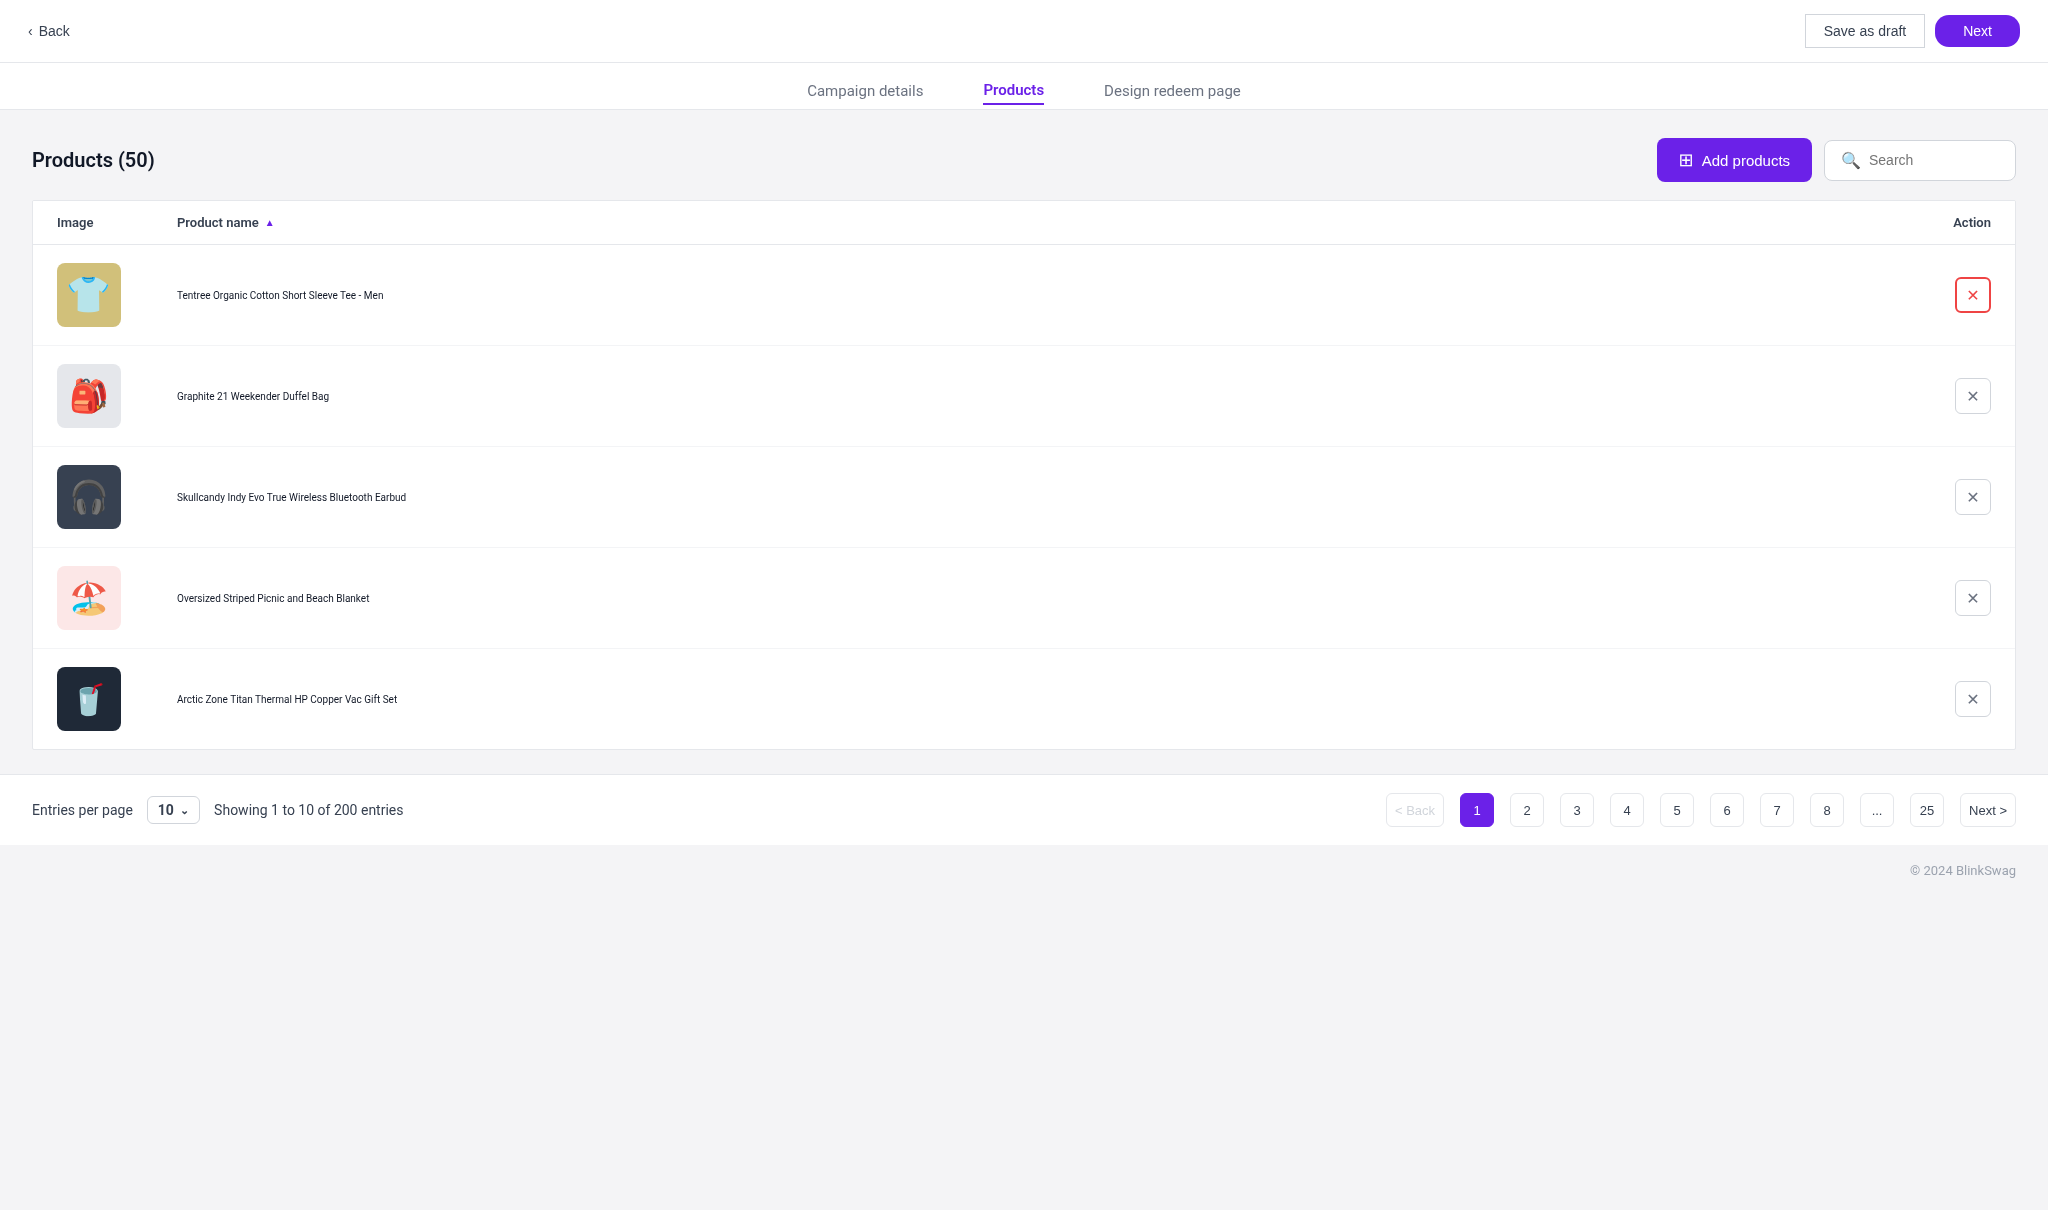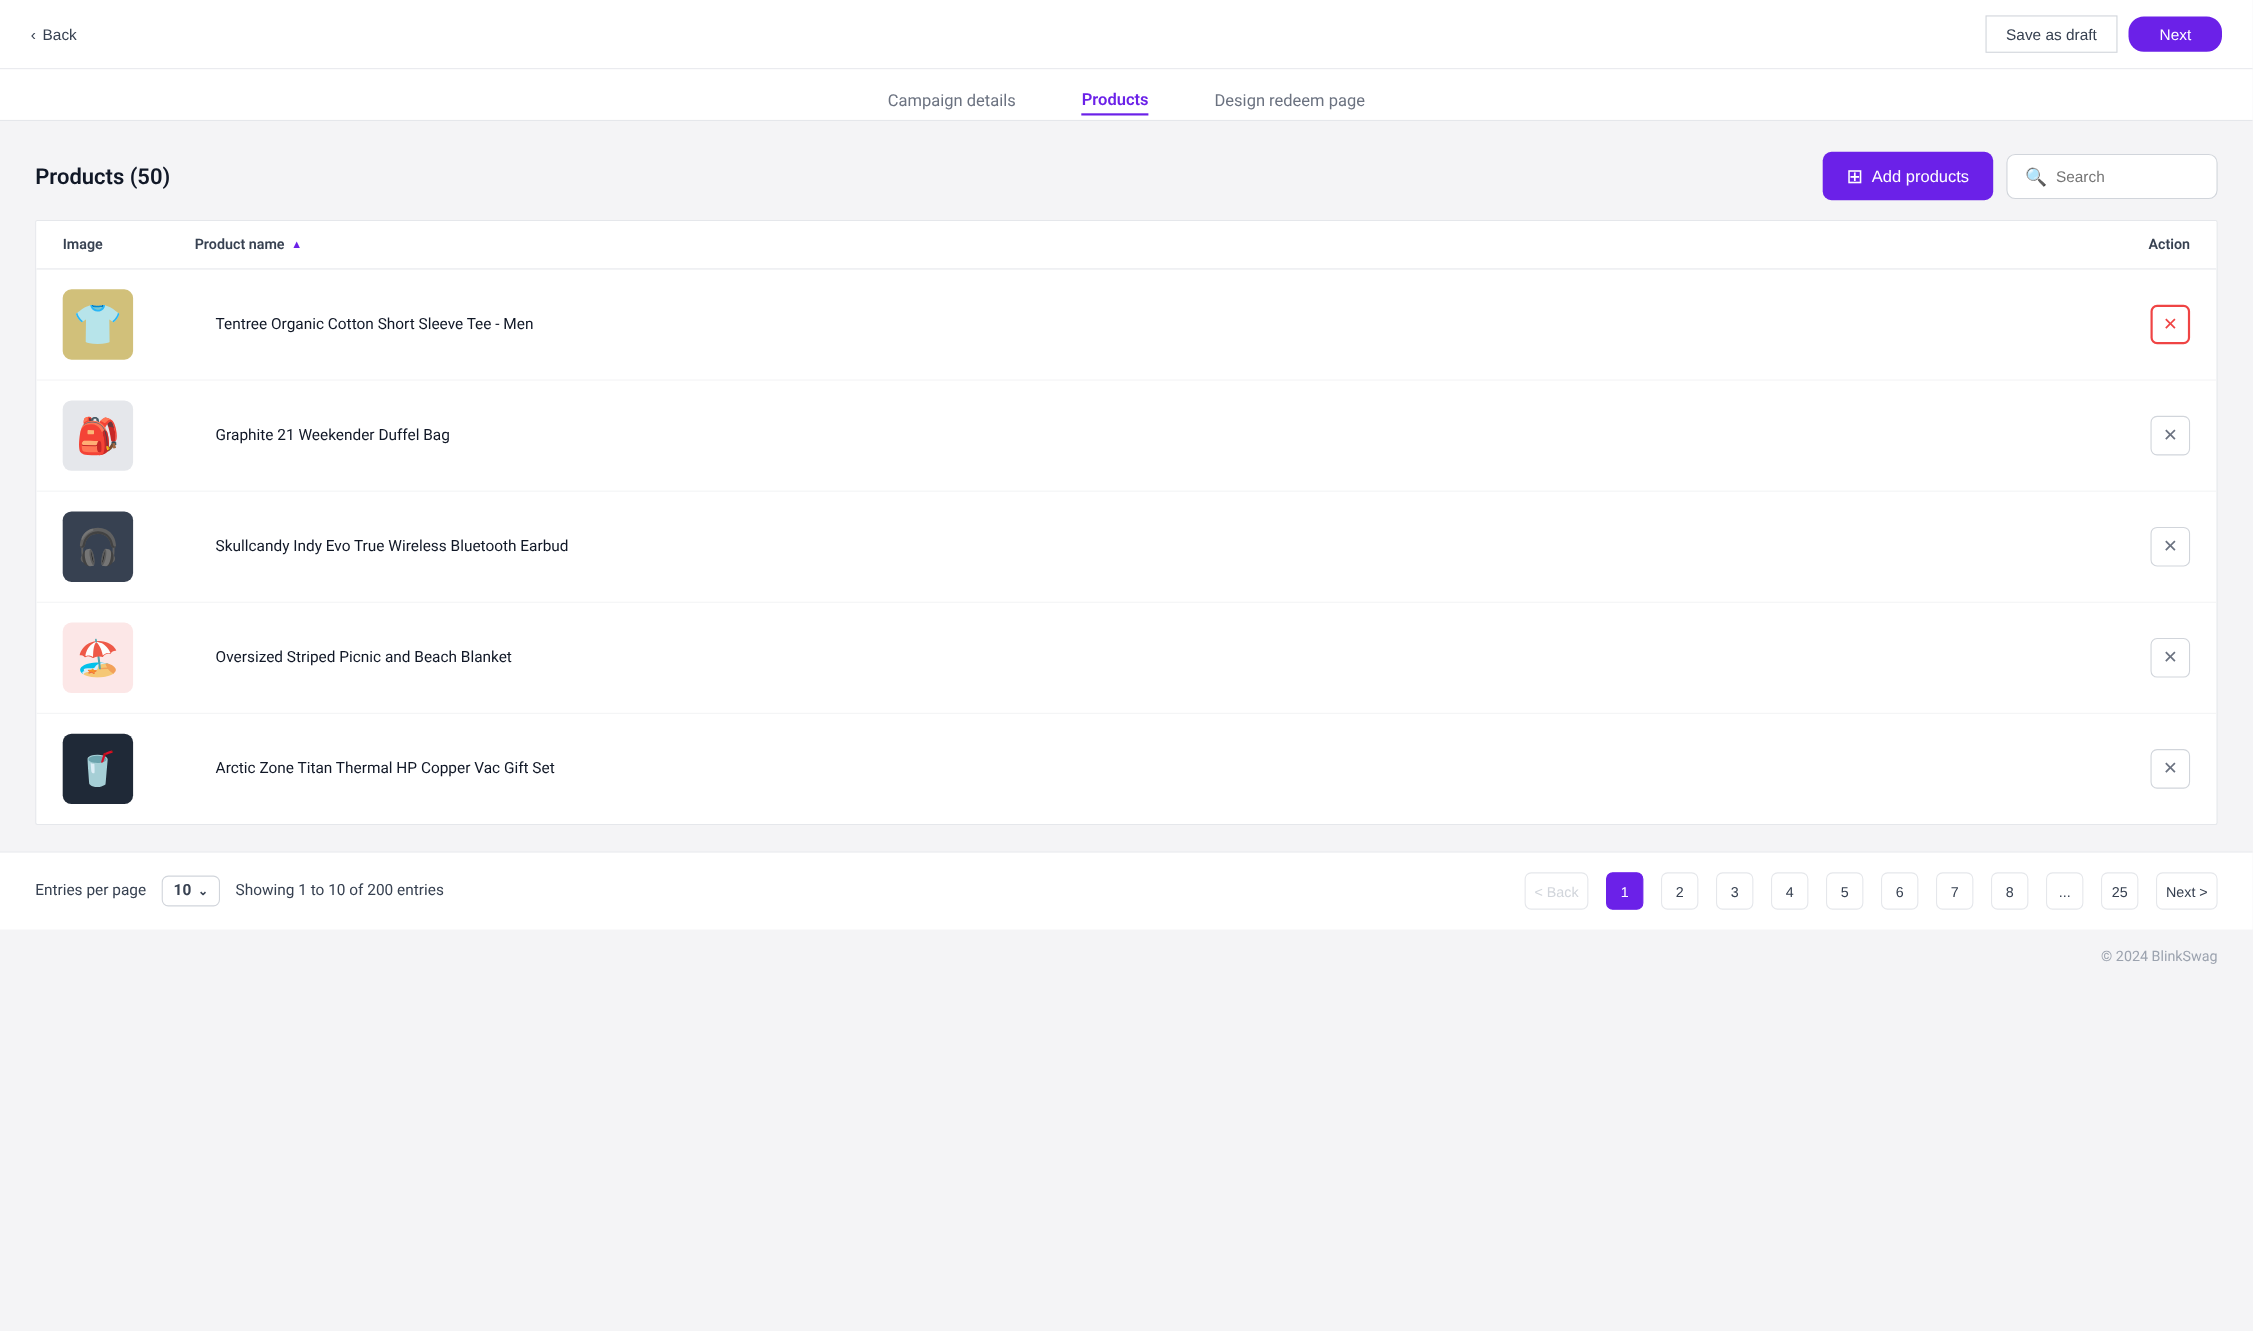--- a/index.html
+++ b/index.html
@@ -165,23 +165,22 @@
     .product-img-placeholder {
       width: 64px;
       height: 64px;
       border-radius: 8px;
       display: flex;
       align-items: center;
       justify-content: center;
       font-size: 28px;
     }
     .product-name {
-      font-size: 14px;
+      font-size: 10px;
       color: #111827;
-      margin-left: 19px;
     }
     .action-cell {
       display: flex;
       justify-content: flex-end;
     }
     .remove-btn {
       width: 36px;
       height: 36px;
       border: 1.5px solid #d1d5db;
       border-radius: 6px;

